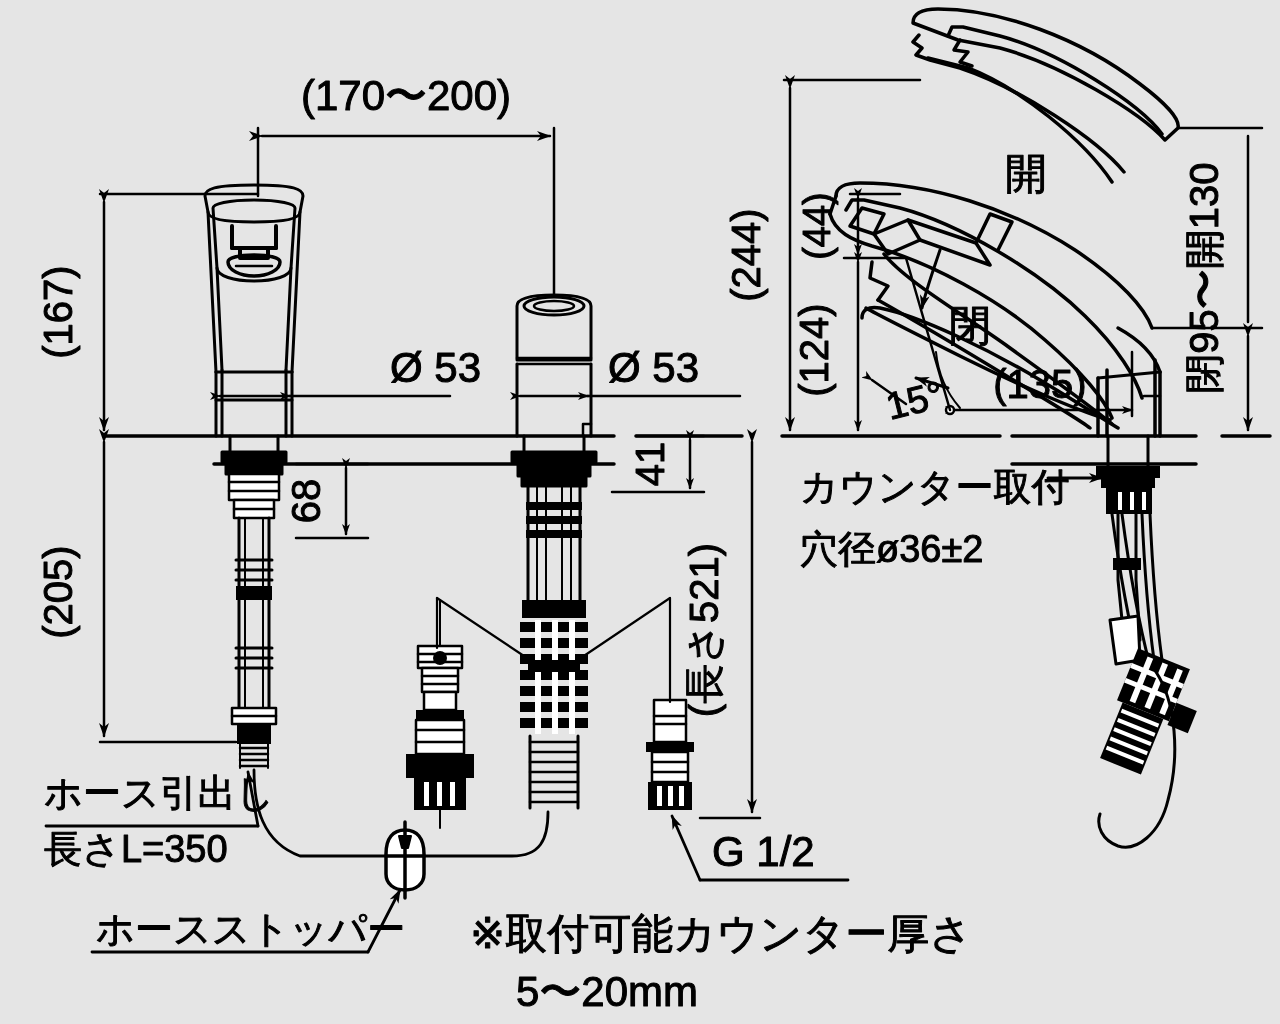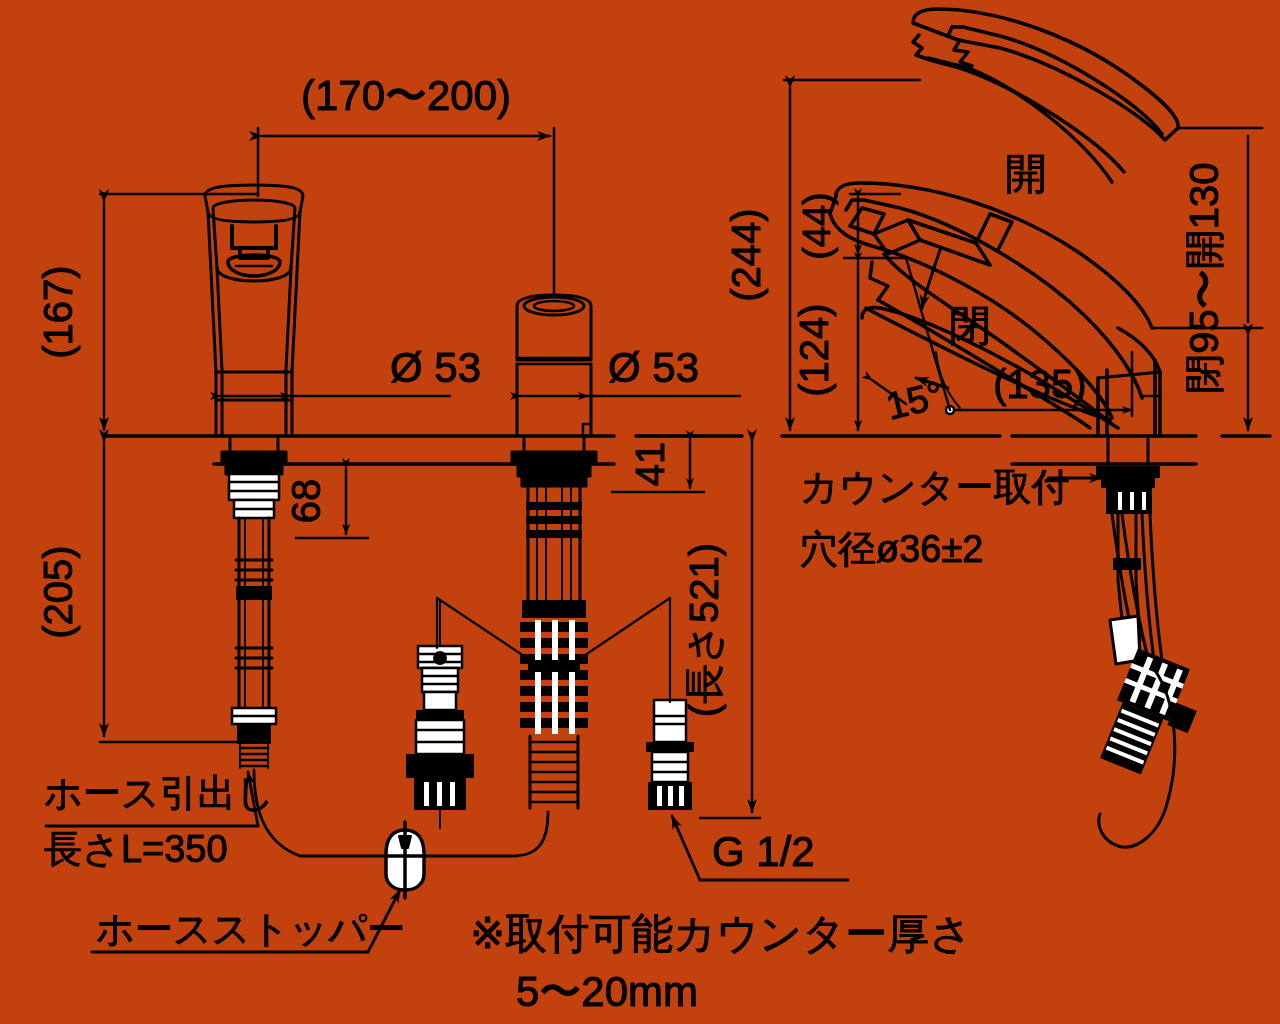--- a/index.html
+++ b/index.html
@@ -1,18 +1,18 @@
 <!DOCTYPE html>
 <html><head>
 <meta charset="utf-8">
 <style>
   html,body{margin:0;padding:0;background:#fff;}
   body{width:1280px;height:1024px;overflow:hidden;
        font-family:"Liberation Sans","DejaVu Sans",sans-serif;color:#000;}
-  #stage{position:relative;width:1280px;height:1024px;background:#c2410c;}
+  #stage{position:relative;width:1280px;height:1024px;background:#e5e5e5;}
   svg{display:block;}
   text{font-family:"Liberation Sans","DejaVu Sans",sans-serif;fill:#000;}
 </style>
 </head>
 <body>
 
 <div id="stage">
 
 <svg width="1280" height="1024" viewBox="0 0 1280 1024">
 

